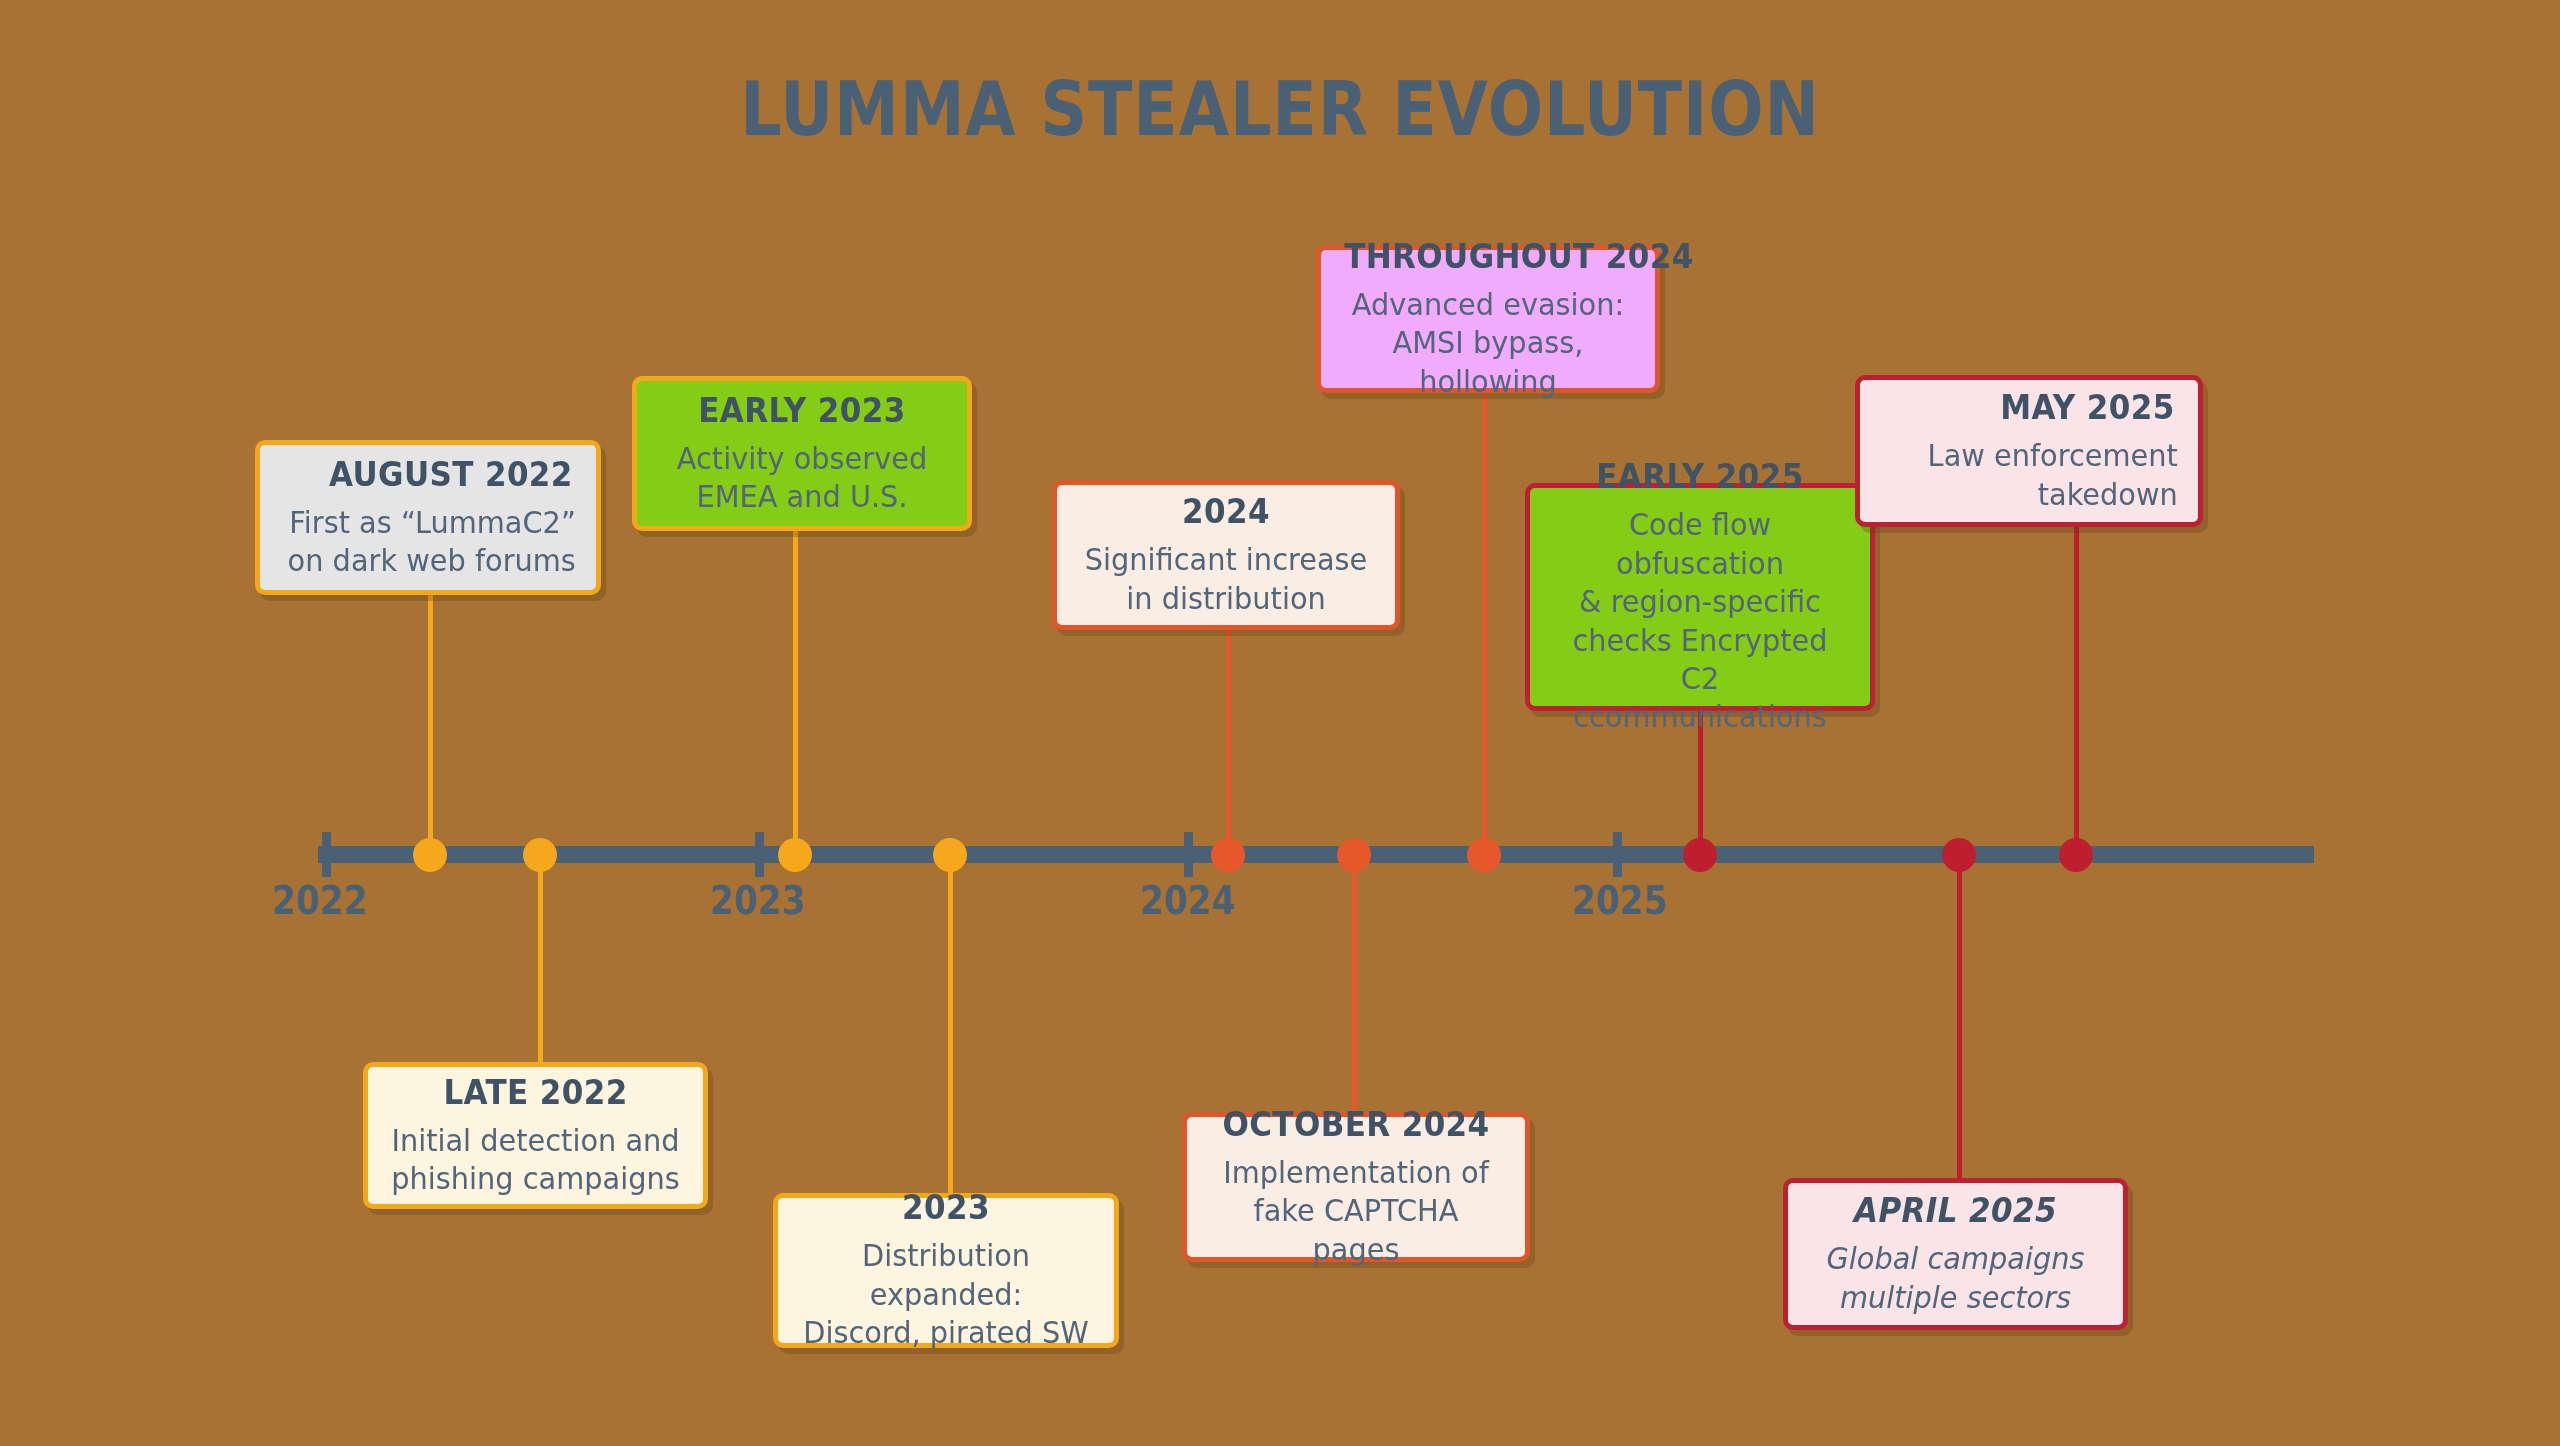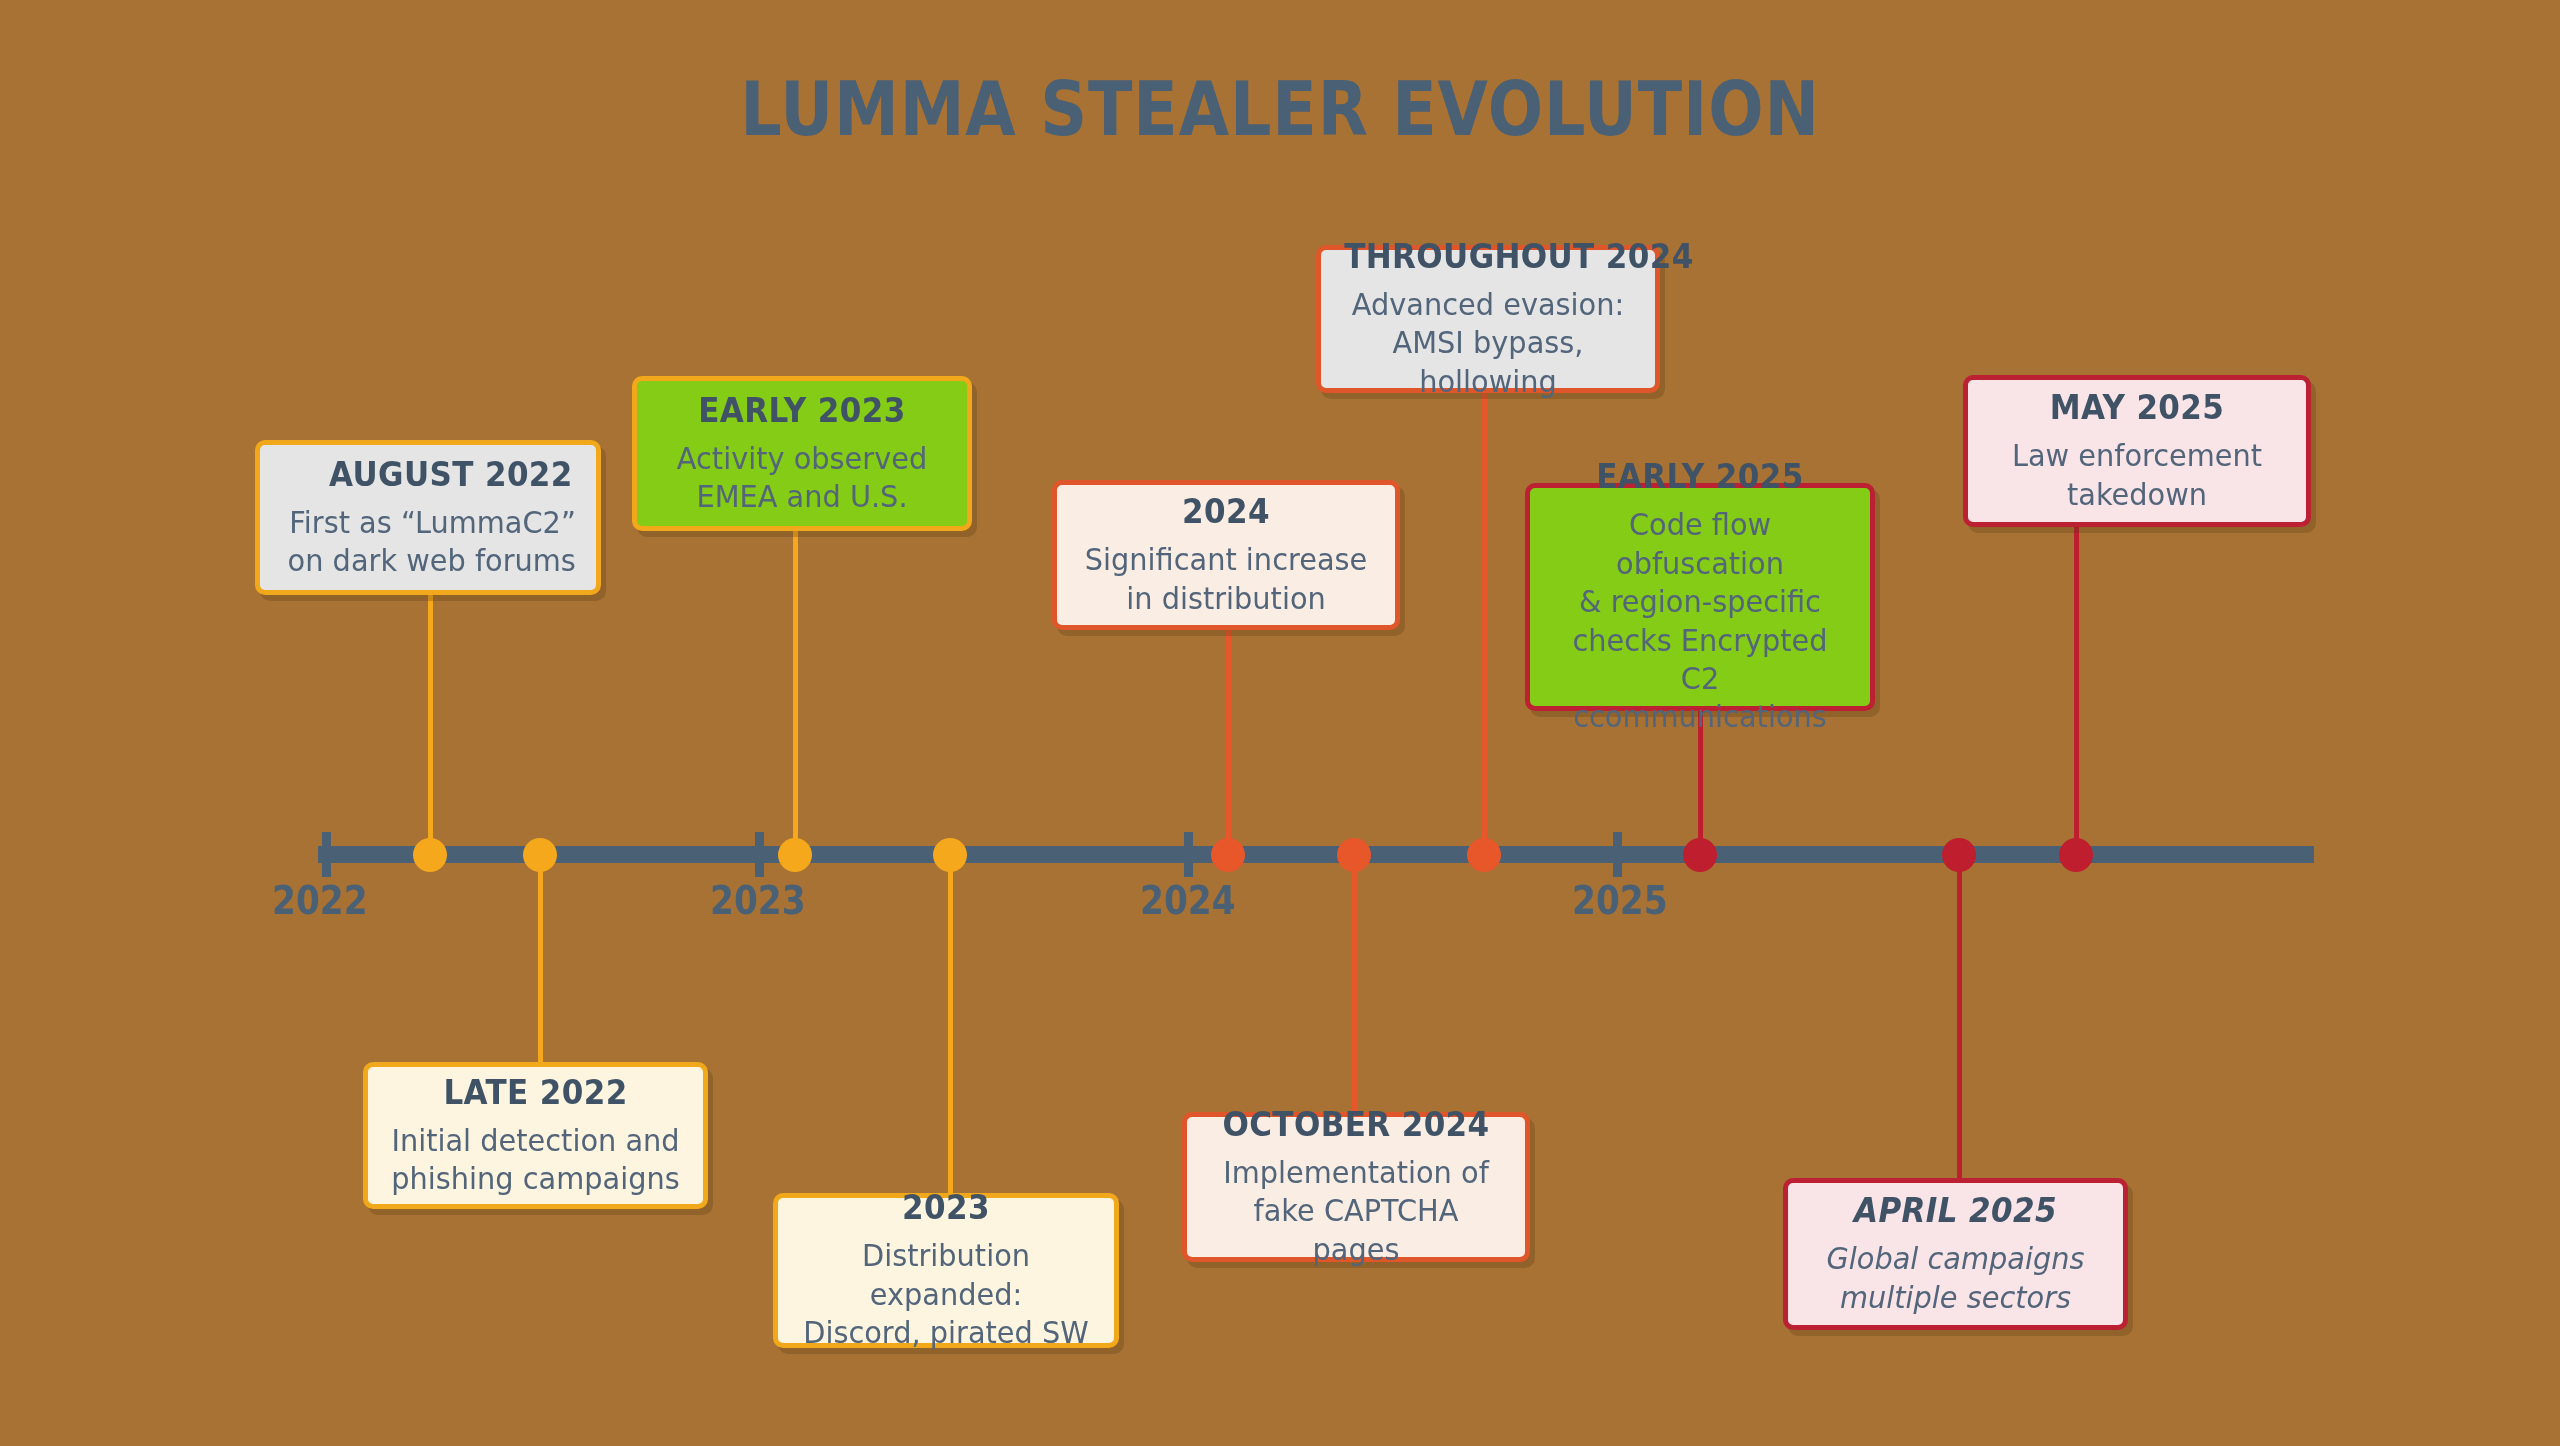--- a/index.html
+++ b/index.html
@@ -190,21 +190,21 @@
           <div>in distribution</div>
         </div>
       </div>
       <div class="card" style="left: 1182px; top: 1112px; width: 348px; height: 150px; background: rgb(250, 237, 228); border-color: rgb(224, 86, 43);">
         <div class="card-title">OCTOBER 2024</div>
         <div class="card-body">
           <div>Implementation of</div>
           <div>fake CAPTCHA pages</div>
         </div>
       </div>
-      <div class="card" style="left: 1316px; top: 245px; width: 344px; height: 148px; background: #e5e5e5; border-color: rgb(224, 86, 43);">
+      <div class="card" style="left: 1316px; top: 245px; width: 344px; height: 148px; background: #f0abfc; border-color: rgb(224, 86, 43);">
         <div class="card-title">THROUGHOUT 2024</div>
         <div class="card-body">
           <div>Advanced evasion:</div>
           <div>AMSI bypass, hollowing</div>
         </div>
       </div>
       <div class="card" style="left: 1525px; top: 483px; width: 350px; height: 228px; background: #84cc16; border-color: rgb(187, 33, 51);">
         <div class="card-title">EARLY 2025</div>
         <div class="card-body">
           <div>Code flow obfuscation</div>
@@ -213,21 +213,21 @@
           <div>ccommunications</div>
         </div>
       </div>
       <div class="card" style="left: 1783px; top: 1178px; width: 345px; height: 152px; background: rgb(249, 228, 231); border-color: rgb(187, 33, 51); font-style: italic;">
         <div class="card-title">APRIL 2025</div>
         <div class="card-body">
           <div>Global campaigns</div>
           <div>multiple sectors</div>
         </div>
       </div>
-      <div class="card" style="left: 1963px; top: 375px; width: 348px; height: 152px; background: rgb(249, 228, 231); border-color: rgb(187, 33, 51);">
+      <div class="card" style="left: 1855px; top: 375px; width: 348px; height: 152px; background: rgb(249, 228, 231); border-color: rgb(187, 33, 51); text-align: right;">
         <div class="card-title">MAY 2025</div>
         <div class="card-body">
           <div>Law enforcement</div>
           <div>takedown</div>
         </div>
       </div>
     </div>
 
 </div>
 

